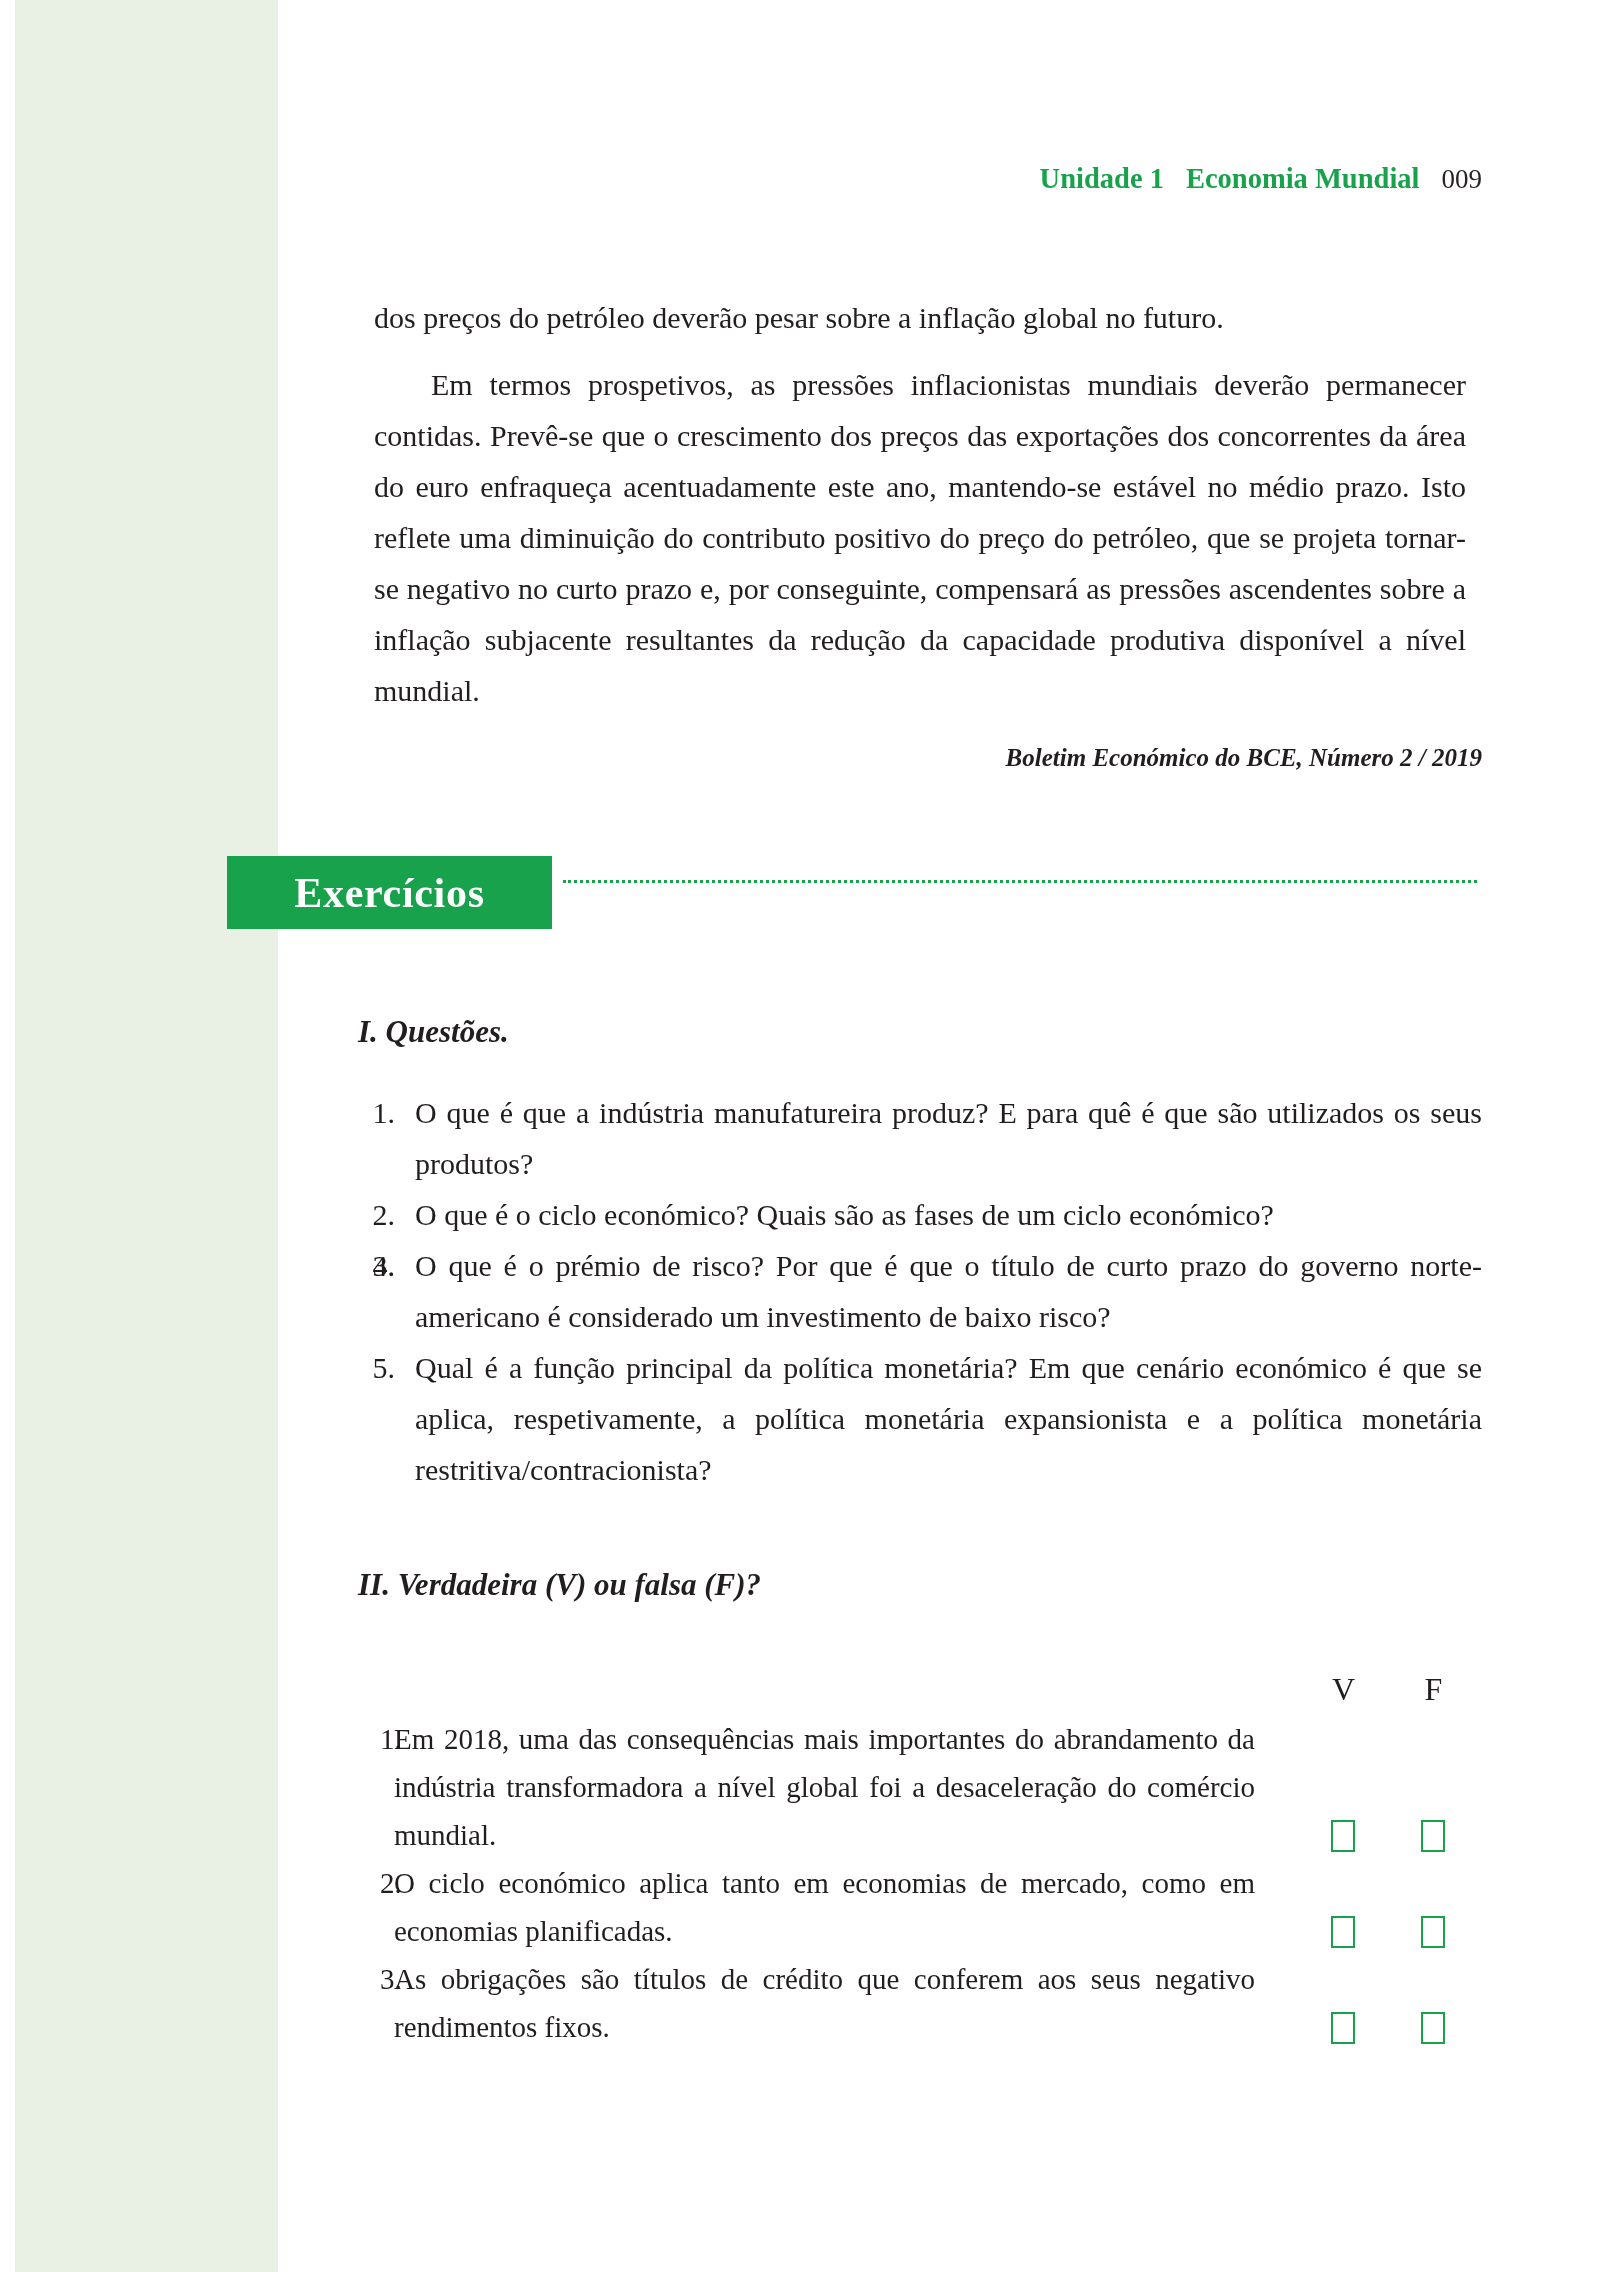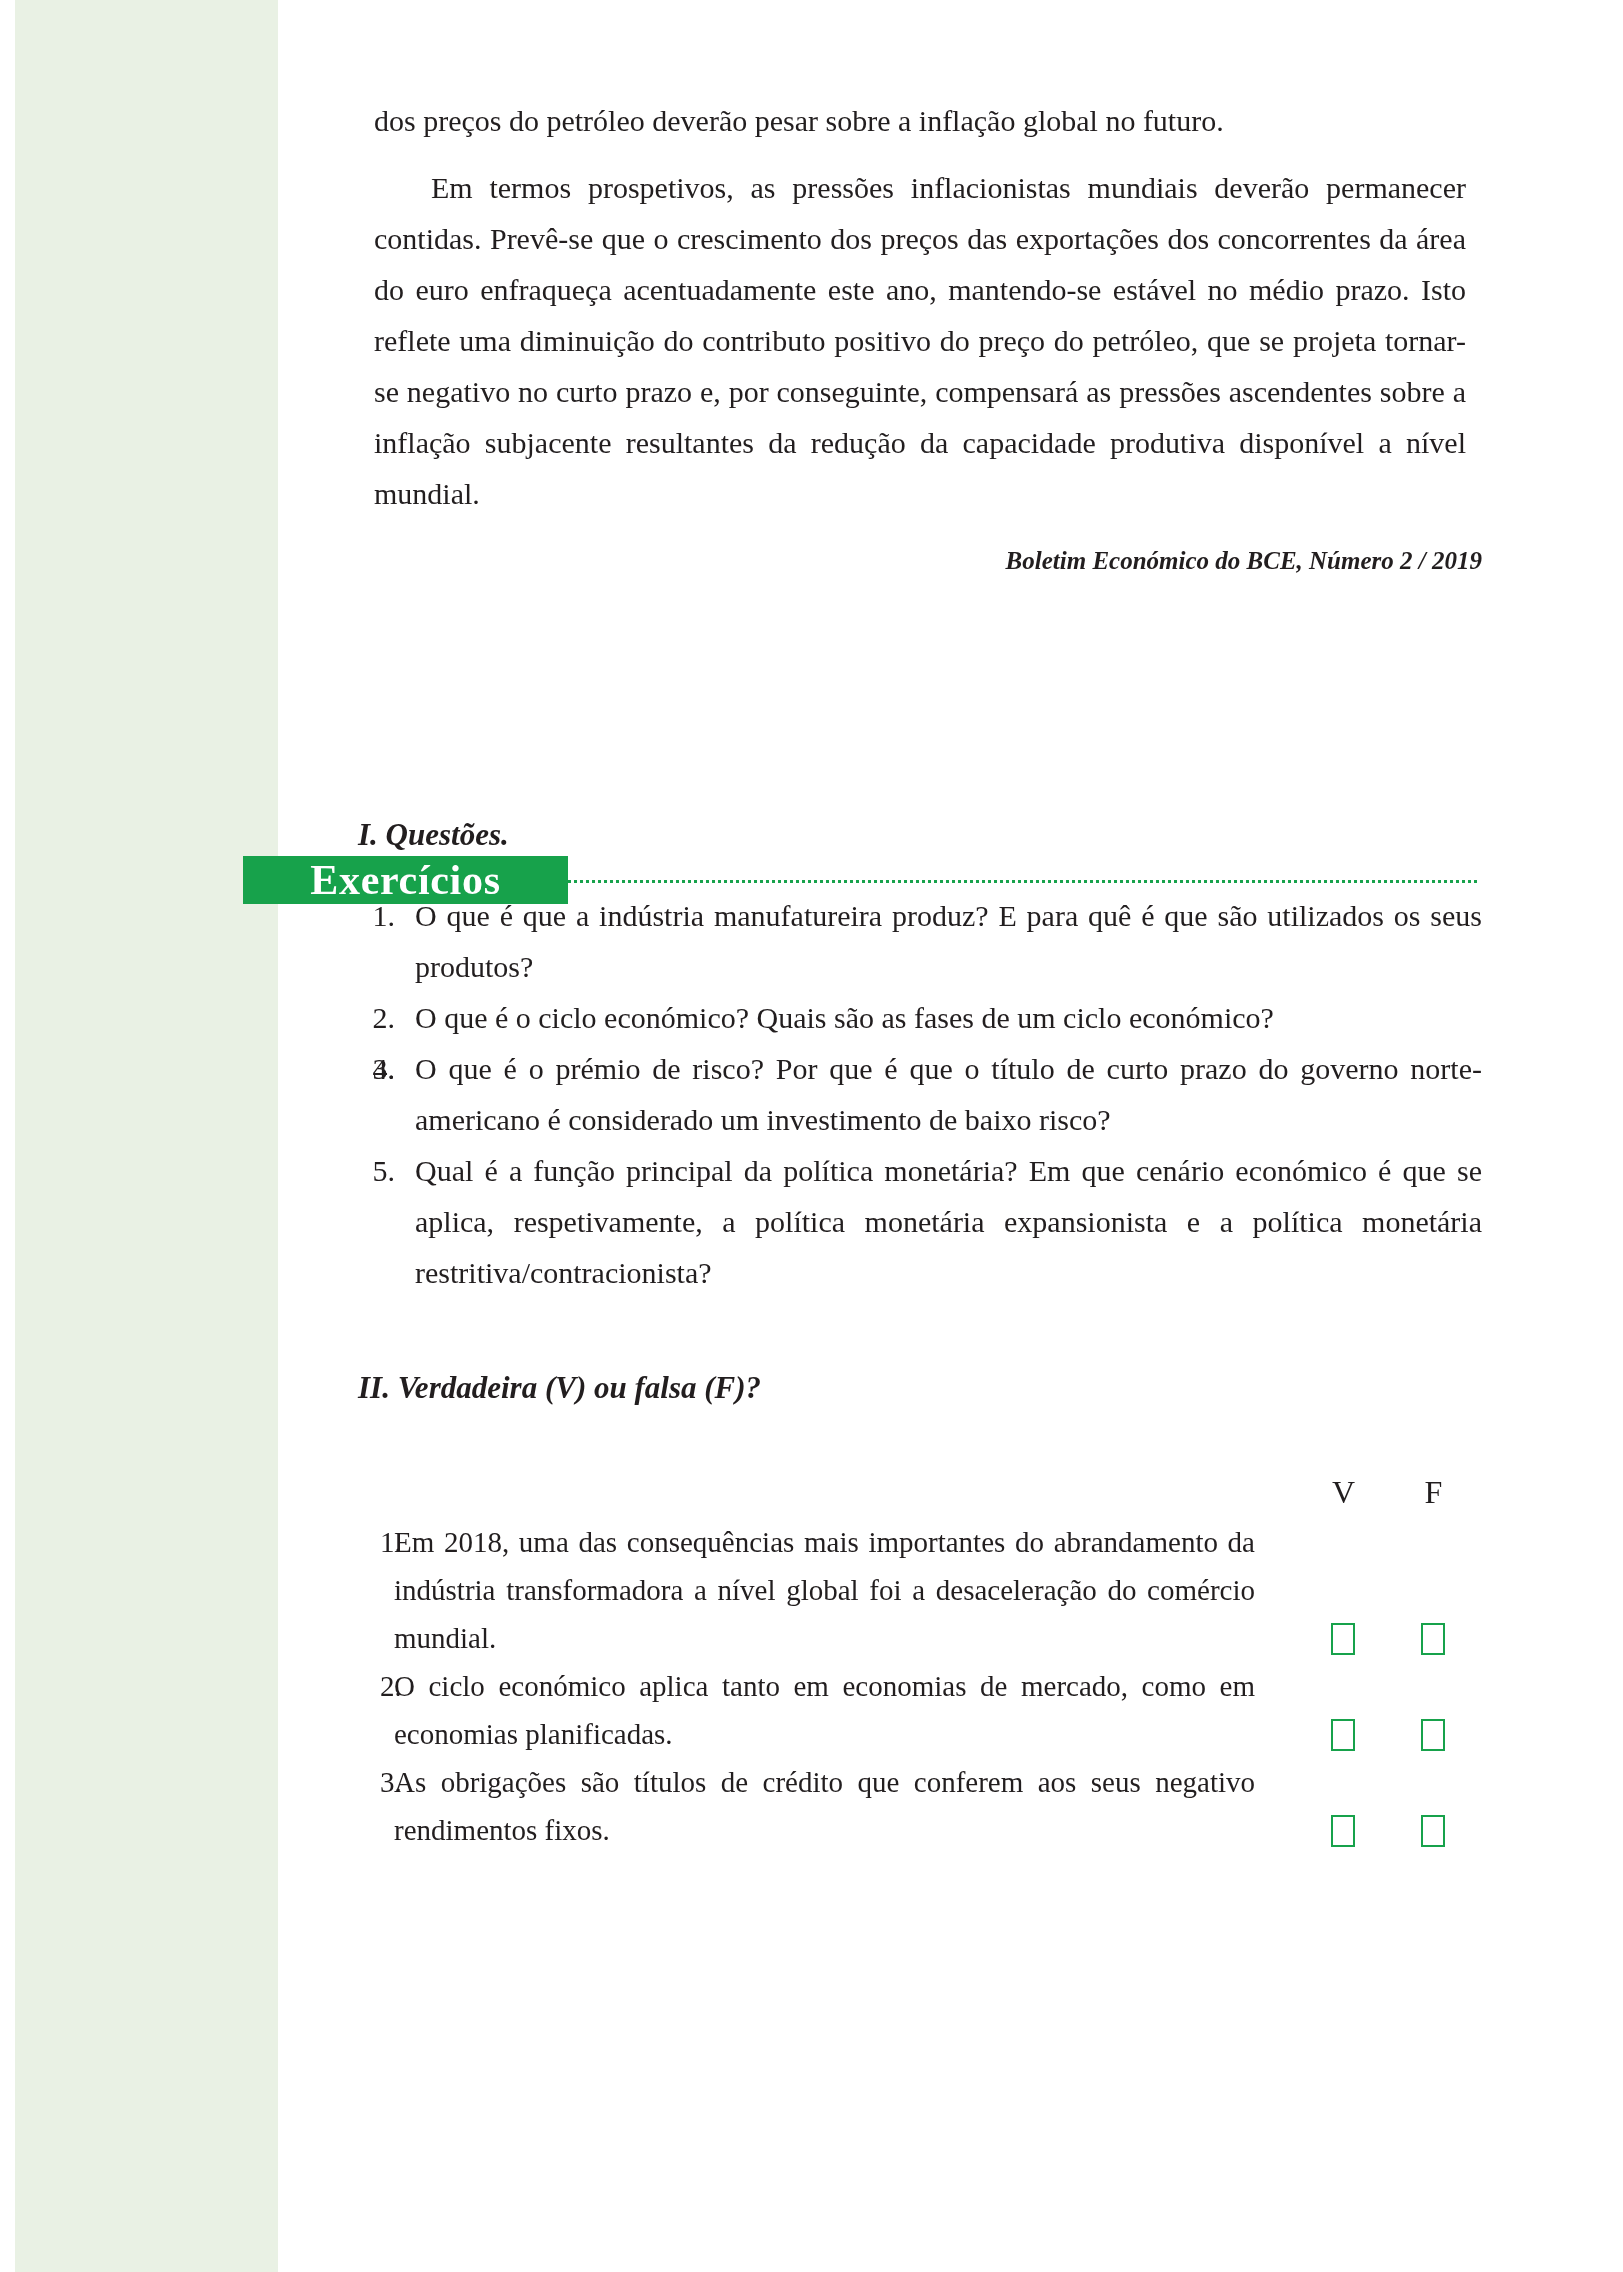--- a/index.html
+++ b/index.html
@@ -58,26 +58,25 @@
     margin-top:5.8px;
     font-size:25px;
     line-height:51px;
     font-weight:bold;
     font-style:italic;
     text-align:right;
   }
   .banner{
     position:absolute;
     left:227px;top:856px;
-    width:325px;height:48px;
+    width:325px;height:73px;
     background:var(--accent-green);
     display:flex;
     align-items:center;
     justify-content:center;
-    margin-left:16px;
   }
   .banner-label{
     color:#ffffff;
     font-size:42px;
     font-weight:bold;
     letter-spacing:0.7px;
   }
   .dotted-line{
     position:absolute;
     left:563px;top:880px;
@@ -154,20 +153,25 @@
 
   <div class="sidebar"></div>
 
   <div class="banner">
     <span class="banner-label">Exercícios</span>
   </div>
   <div class="dotted-line"></div>
 
   <div class="content">
 
+    <div class="header-row">
+      <span class="header-green">Unidade 1</span>
+      <span class="header-green">Economia Mundial</span>
+      <span class="page-number">009</span>
+    </div>
 
     <div class="body-text">
       <p>dos preços do petróleo deverão pesar sobre a inflação global no futuro.</p>
       <p class="indent">Em termos prospetivos, as pressões inflacionistas mundiais deverão permanecer contidas. Prevê-se que o crescimento dos preços das exportações dos concorrentes da área do euro enfraqueça acentuadamente este ano, mantendo-se estável no médio prazo. Isto reflete uma diminuição do contributo positivo do preço do petróleo, que se projeta tornar-se negativo no curto prazo e, por conseguinte, compensará as pressões ascendentes sobre a inflação subjacente resultantes da redução da capacidade produtiva disponível a nível mundial.</p>
     </div>
 
     <div class="attribution">Boletim Económico do BCE, Número 2 / 2019</div>
 
     <div class="section-title first">I. Questões.</div>
 

